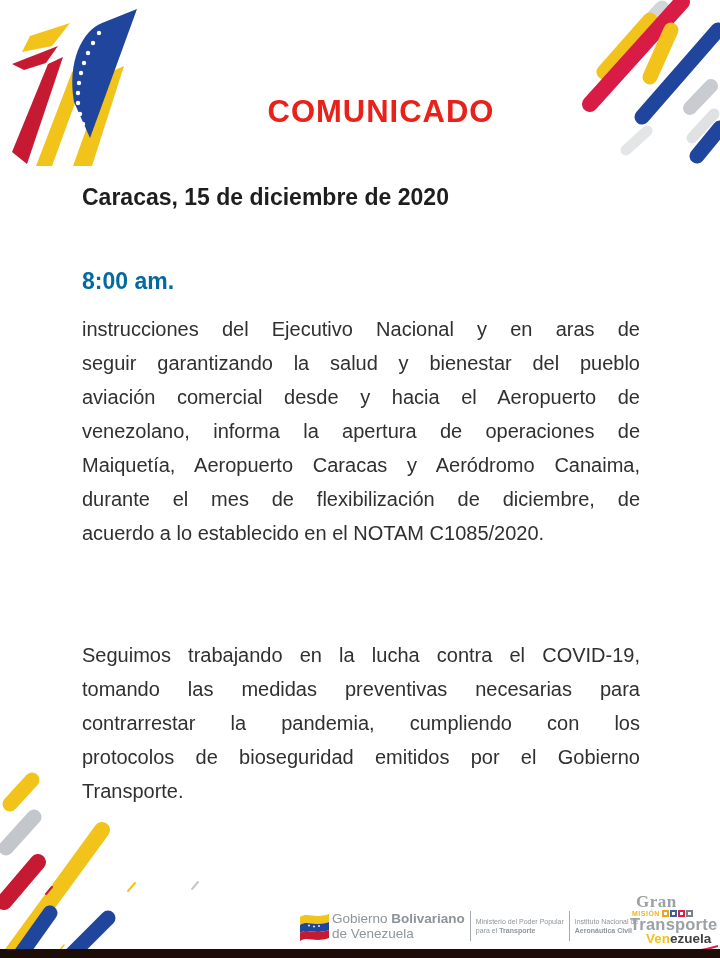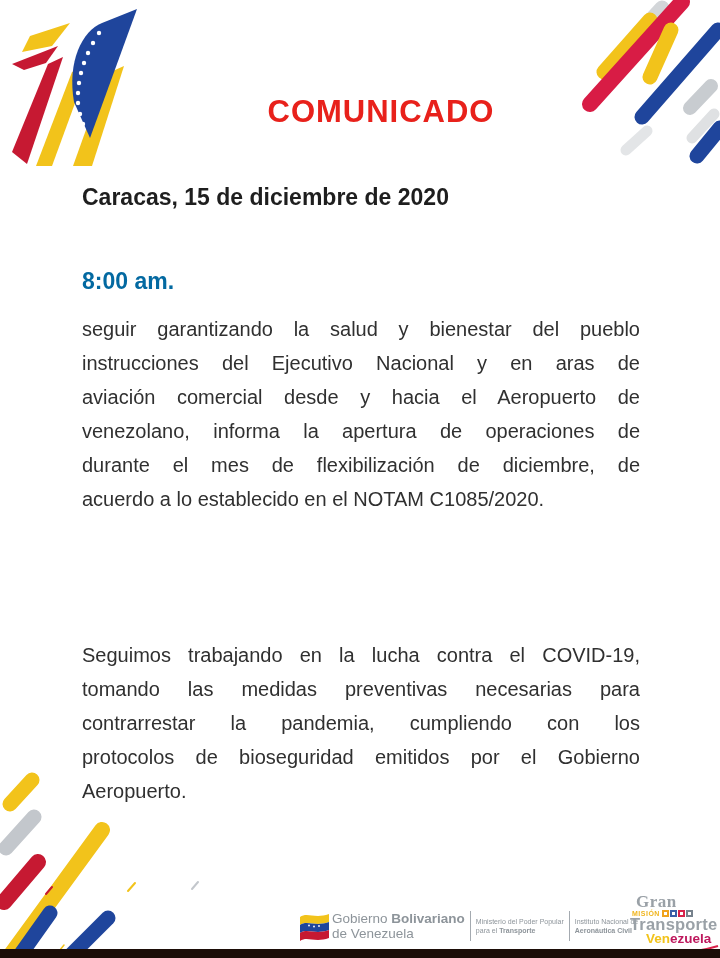--- a/index.html
+++ b/index.html
@@ -36,21 +36,21 @@
   
   .gmtv{position:absolute;left:630px;top:895px;width:88px;color:#9aa1a7;}
   .gmtv-gran{font-size:17px;font-weight:bold;line-height:13px;margin-left:6px;letter-spacing:.5px;font-family:Liberation Serif, serif;}
   .gmtv-mision-row{display:flex;align-items:center;height:8px;margin:1px 0 0 2px;}
   .gmtv-mision{font-size:7px;font-weight:bold;color:#f0b51e;letter-spacing:.5px;margin-right:2px;}
   .mode-sq{width:7px;height:7px;margin-right:1px;display:inline-flex;align-items:center;justify-content:center;}
   .mode-sq i{display:block;width:3px;height:3px;background:#ffffff;}
   .gmtv-transporte{font-size:16.5px;font-weight:bold;line-height:15px;margin-top:0;letter-spacing:.2px;}
   .gmtv-venezuela{font-size:13.5px;font-weight:bold;line-height:12px;margin:1px 0 0 16px;}
   .gmtv-venezuela .ven{color:#f2c31b;}
-  .gmtv-venezuela .ezuela{color:#be185d;text-align:right;}
+  .gmtv-venezuela .ezuela{color:#404040;text-align:right;}
   .gmtv-swoosh{margin:0 0 0 12px;}
 
   .bottom-bar{position:absolute;left:0;top:949px;width:720px;height:9px;background:#1c0d08;}
 </style>
 </head>
 <body>
 
 <div class="page">
 
   <svg class="decor" style="left:10px;top:6px;" width="140" height="160" viewBox="0 0 140 160">
@@ -94,33 +94,34 @@
       <line x1="106" y1="150" x2="127" y2="131" stroke="#e3e5e7" stroke-width="11"></line>
     </g>
   </svg>
 
   <h1 class="title">COMUNICADO</h1>
 
   <div class="dateline">Caracas, 15 de diciembre de 2020</div>
   <div class="timeline">8:00 am.</div>
 
   <div class="body-para para-1">
+      <div class="jline">instrucciones del Ejecutivo Nacional y en aras de</div>
       <div class="jline">seguir garantizando la salud y bienestar del pueblo</div>
-      <div class="jline">instrucciones del Ejecutivo Nacional y en aras de</div>
       <div class="jline">aviación comercial desde y hacia el Aeropuerto de</div>
       <div class="jline">venezolano, informa la apertura de operaciones de</div>
+      <div class="jline">Maiquetía, Aeropuerto Caracas y Aeródromo Canaima,</div>
       <div class="jline">durante el mes de flexibilización de diciembre, de</div>
       <div class="jline last">acuerdo a lo establecido en el NOTAM C1085/2020.</div>
     </div>
   <div class="body-para para-2">
       <div class="jline">Seguimos trabajando en la lucha contra el COVID-19,</div>
       <div class="jline">tomando las medidas preventivas necesarias para</div>
       <div class="jline">contrarrestar la pandemia, cumpliendo con los</div>
       <div class="jline">protocolos de bioseguridad emitidos por el Gobierno</div>
-      <div class="jline last">Aeropuerto.</div>
+      <div class="jline last">Transporte.</div>
     </div>
 
   <svg class="decor" style="left:0;top:770px;" width="230" height="188" viewBox="0 0 230 188">
     <g fill="none" stroke-linecap="round">
       <line x1="10" y1="34" x2="32" y2="10" stroke="#f2c31b" stroke-width="15"></line>
       <line x1="6" y1="78" x2="34" y2="47" stroke="#c3c7cc" stroke-width="15"></line>
       <line x1="4" y1="132" x2="38" y2="92" stroke="#c61932" stroke-width="16"></line>
       <line x1="10" y1="186" x2="102" y2="60" stroke="#f2c31b" stroke-width="16"></line>
       <line x1="18" y1="188" x2="50" y2="143" stroke="#1f459c" stroke-width="15"></line>
       <line x1="68" y1="188" x2="108" y2="148" stroke="#1f459c" stroke-width="15"></line>

